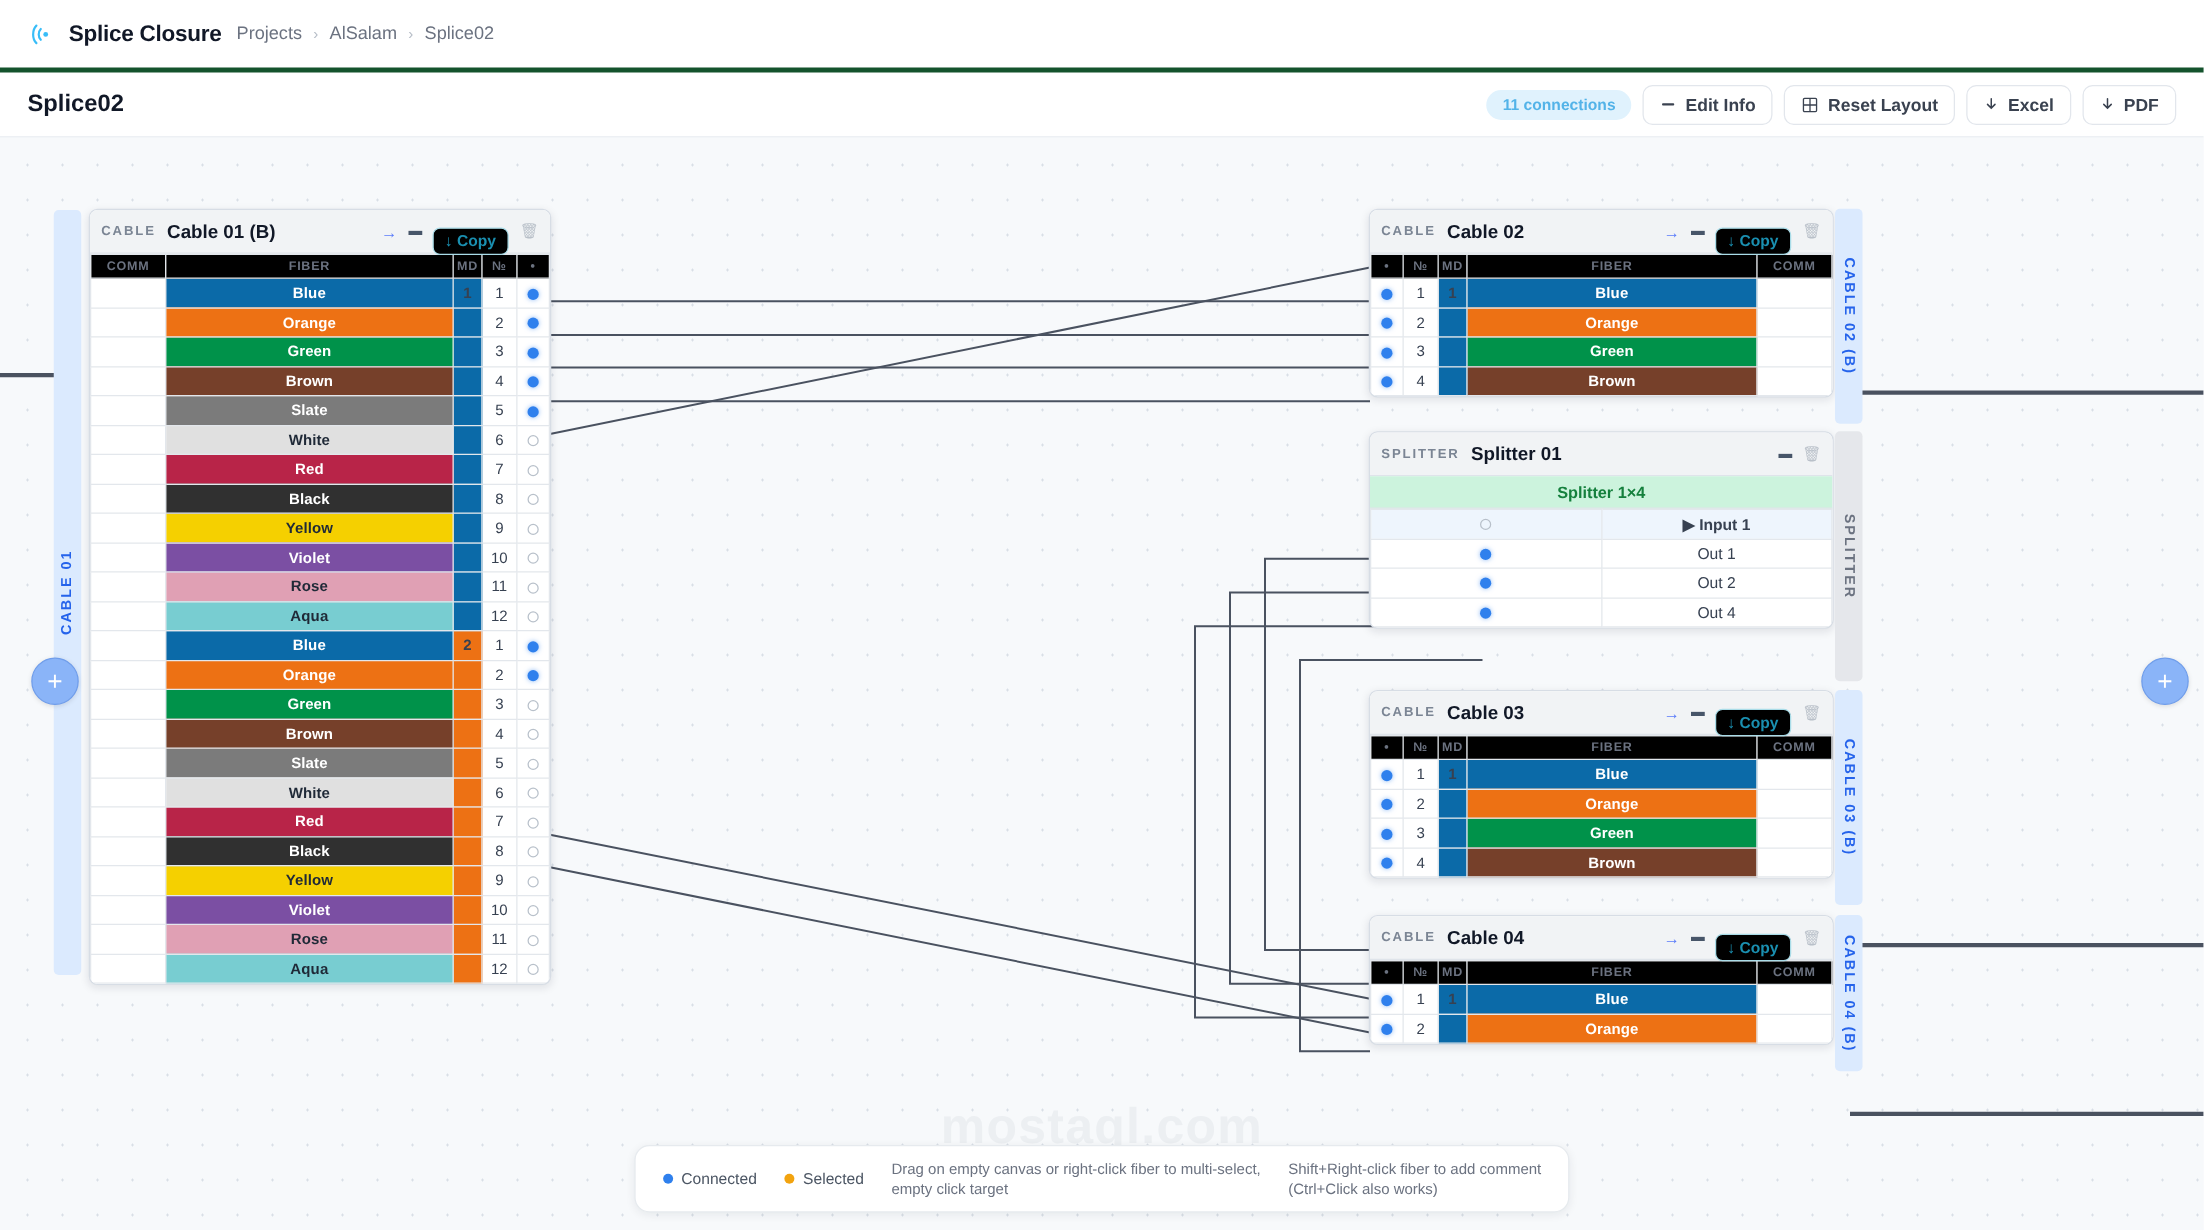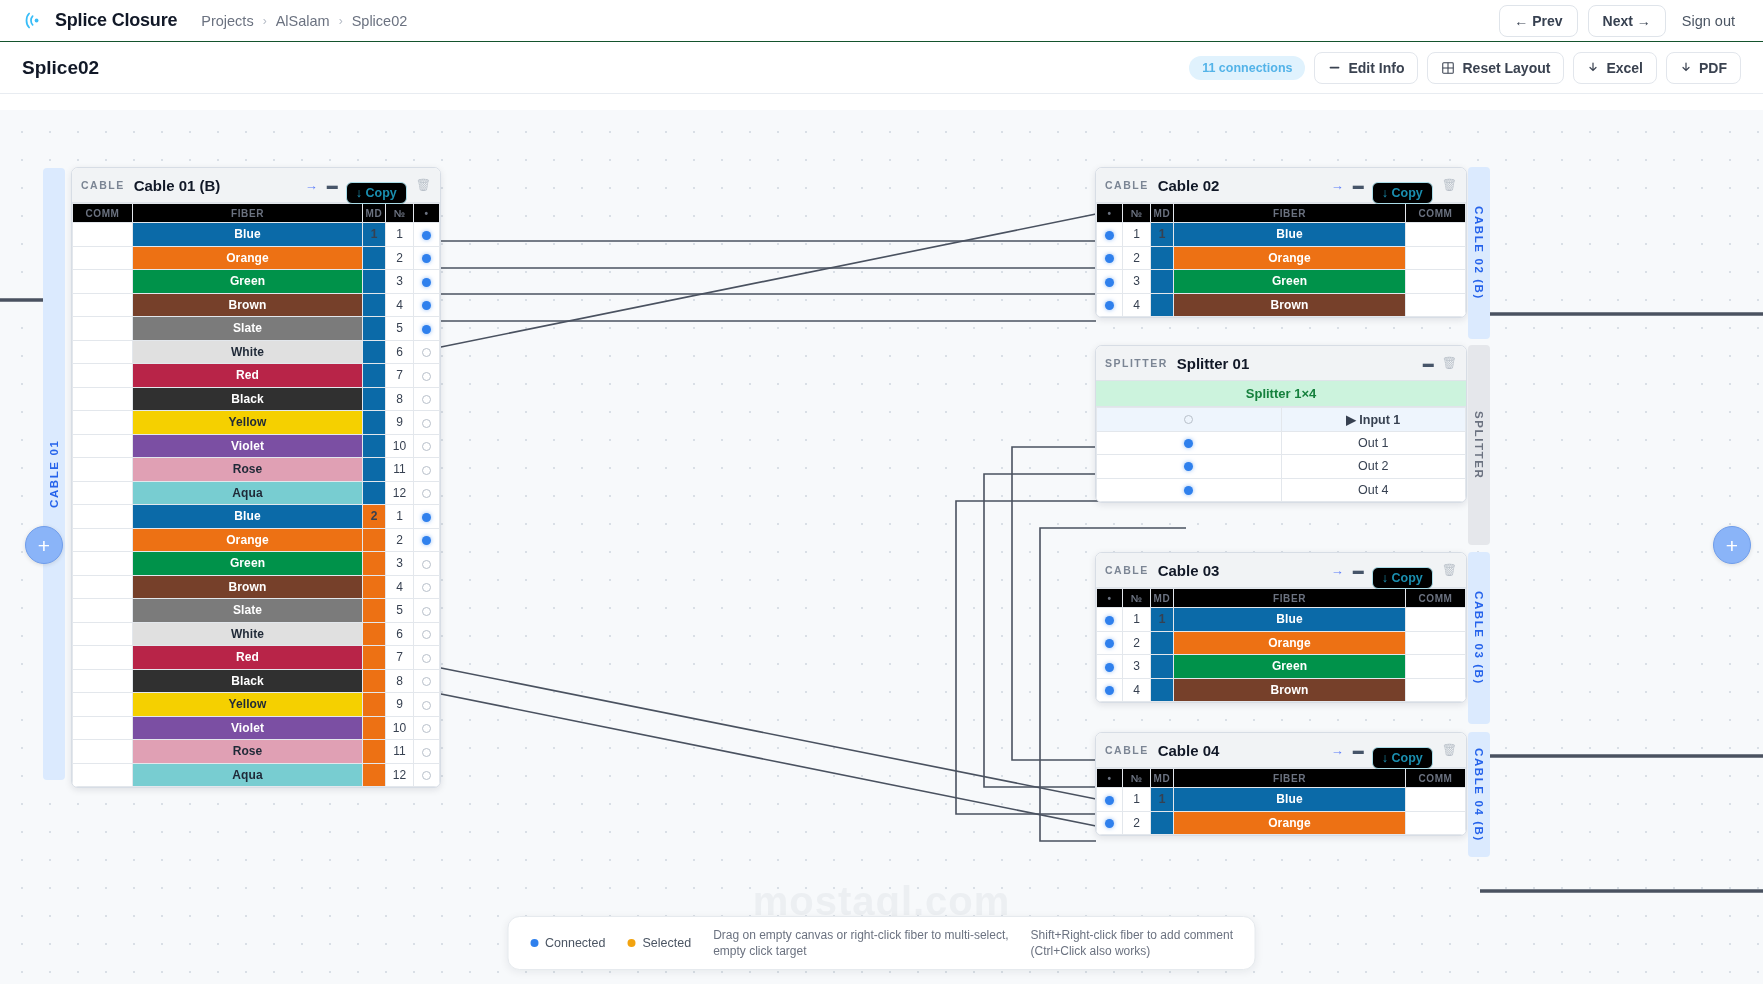--- a/index.html
+++ b/index.html
@@ -6,22 +6,22 @@
   html,body { width:1763px; height:984px; overflow:hidden; }
   body {
     font-family: "Liberation Sans", sans-serif;
     background:#ffffff;
     color:#1f2937;
     -webkit-font-smoothing:antialiased;
   }
 
   
   .topbar{
-    height:42px; display:flex; align-items:center; gap:16px;
-    padding:0 22px; background:#fff; border-bottom:1px solid #14532d;
+    height:58px; display:flex; align-items:center; gap:4px;
+    padding:0 22px; background:#fff; border-bottom:4px solid #14532d;
     position:relative; z-index:40;
   }
   .brand{display:flex; align-items:center; gap:11px;}
   .brand-logo{width:22px;height:22px;display:flex;align-items:center;justify-content:center;color:#38bdf8;}
   .brand-name{font-size:18px;font-weight:700;color:#111827;letter-spacing:-.2px;}
   .crumbs{display:flex;align-items:center;gap:9px;font-size:14.5px;color:#6b7280;margin-left:8px;}
   .crumbs .sep{color:#b6bdc7;font-size:12px;}
   .crumbs .crumb{color:#6b7280;}
   .crumbs .crumb.last{color:#6b7280;}
   .topbar-right{margin-left:auto;display:flex;align-items:center;gap:10px;}
@@ -166,25 +166,20 @@
     </span>
     <span class="brand-name">Splice Closure</span>
   </div>
   <div class="crumbs">
     <span class="crumb">Projects</span>
     <span class="sep">›</span>
     <span class="crumb">AlSalam</span>
     <span class="sep">›</span>
     <span class="crumb last">Splice02</span>
   </div>
-  <div class="topbar-right">
-    <button class="nbtn">← Prev</button>
-    <button class="nbtn">Next →</button>
-    <span class="signout">Sign out</span>
-  </div>
 </div>
 
 <div class="subbar">
   <div class="page-title">Splice02</div>
   <div class="subbar-right">
     <span class="pill">11 connections</span>
     <button class="sbtn">
       <span class="gi">
         <svg width="13" height="13" viewBox="0 0 24 24">
             <rect x="3" y="10.5" width="18" height="3.2" rx="1.4" fill="#3a4250"></rect>

